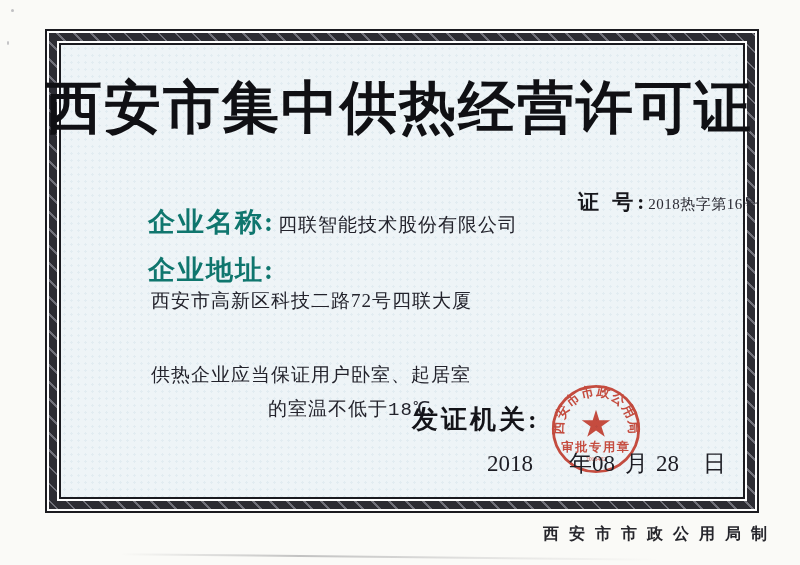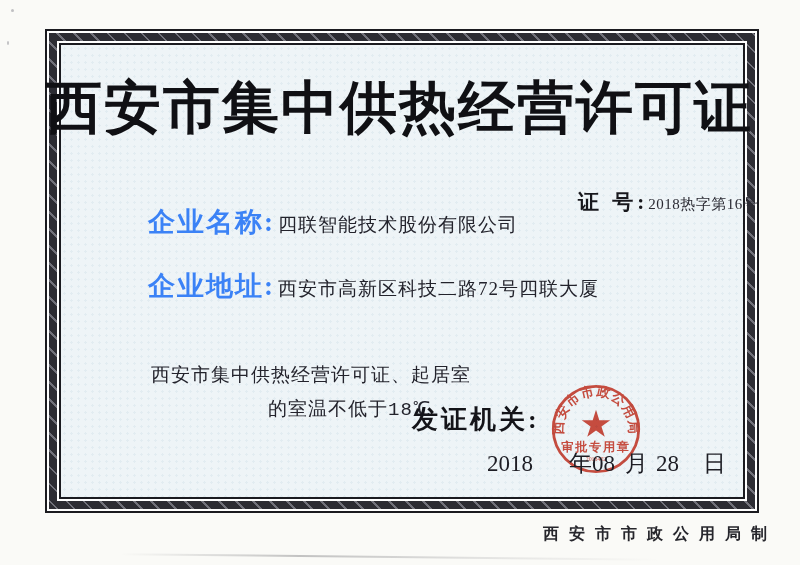--- a/index.html
+++ b/index.html
@@ -35,23 +35,23 @@
     color:#101014;letter-spacing:2px;white-space:nowrap;
   }
   .certno{
     position:absolute;left:578px;top:188px;display:flex;align-items:baseline;white-space:nowrap;
   }
   .certno .lbl{font-size:21px;font-weight:900;letter-spacing:4px;color:#17171c;}
   .certno .val{font-size:15px;color:#2a2a33;letter-spacing:0.5px;}
   .row{
     position:absolute;left:148px;display:flex;align-items:baseline;white-space:nowrap;
   }
-  .row .lbl{font-size:27px;font-weight:900;letter-spacing:2px;color:#3b82f6;text-align:right;}
+  .row .lbl{font-size:27px;font-weight:900;letter-spacing:2px;color:#0f766e;text-align:right;}
   .row .val{font-size:19px;color:#23232c;letter-spacing:1px;padding-left:3px;}
-  .row1{top:204px;} .row2{top:268px;} .row3{top:309px;} .row4{top:362px;}
+  .row1{top:204px;} .row2{top:252px;flex-direction:column;} .row3{top:309px;} .row4{top:362px;}
   .val2{
     position:absolute;left:268px;top:396px;font-size:19px;color:#23232c;letter-spacing:1px;white-space:nowrap;font-family:Liberation Mono, monospace;
   }
   .issuer{
     position:absolute;left:412px;top:402px;font-size:26px;font-weight:900;
     letter-spacing:3px;color:#141419;white-space:nowrap;
   }
   .dateline{
     position:absolute;left:487px;top:448px;font-size:23px;color:#1d1d24;white-space:nowrap;
   }
@@ -100,21 +100,21 @@
     <span class="val">四联智能技术股份有限公司</span>
   </div>
 
   <div class="row row2">
     <span class="lbl">企业地址:</span>
     <span class="val">西安市高新区科技二路72号四联大厦</span>
   </div>
 
 
   <div class="row row4">
-    <span class="val">西安市集中供热经营许可证、起居室</span>
+    <span class="val">供热企业应当保证用户卧室、起居室</span>
   </div>
   <div class="val2">的室温不低于18℃</div>
 
   <div class="issuer">发证机关:</div>
 
   <svg class="seal" viewBox="0 0 88 88">
     <circle cx="44" cy="44" r="40" fill="none" stroke="#cd3626" stroke-width="2.6"></circle>
     <defs>
       <path id="ringPath" d="M 17.2 59.5 A 31 31 0 1 1 70.8 59.5" fill="none"></path>
     </defs>

